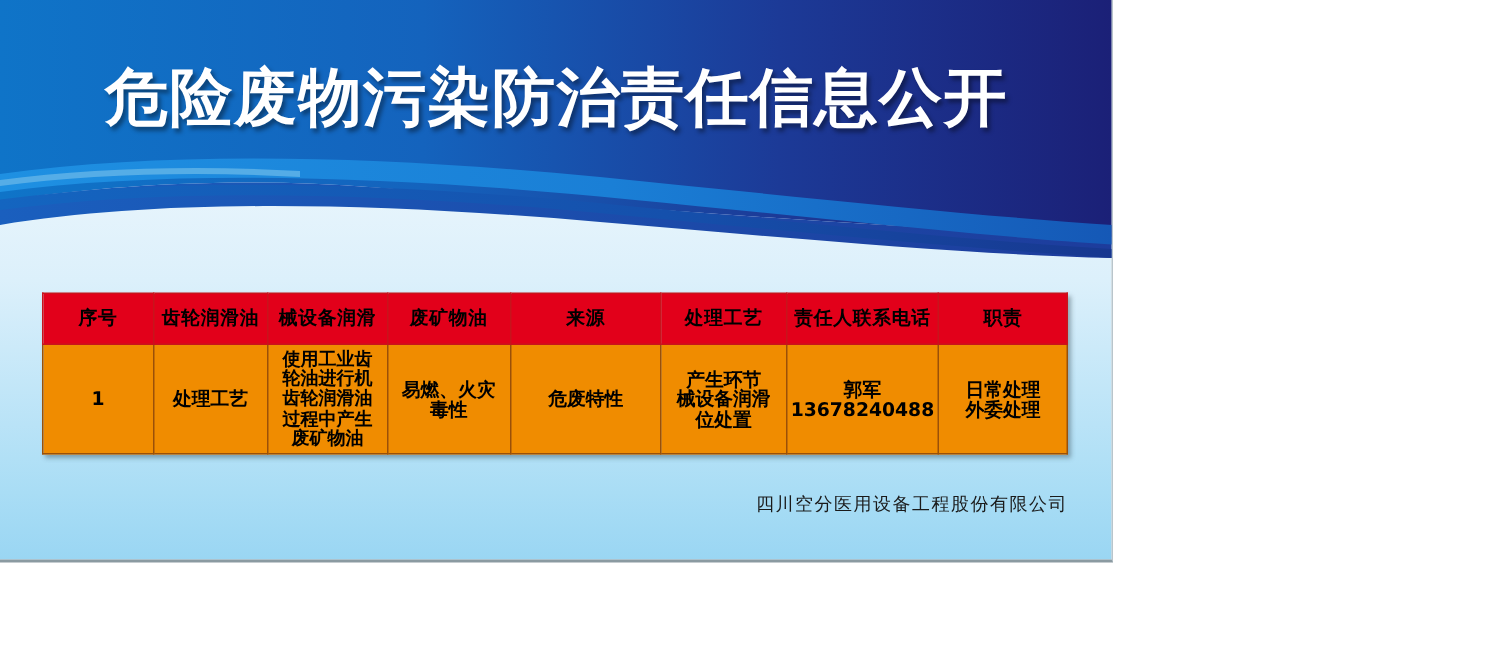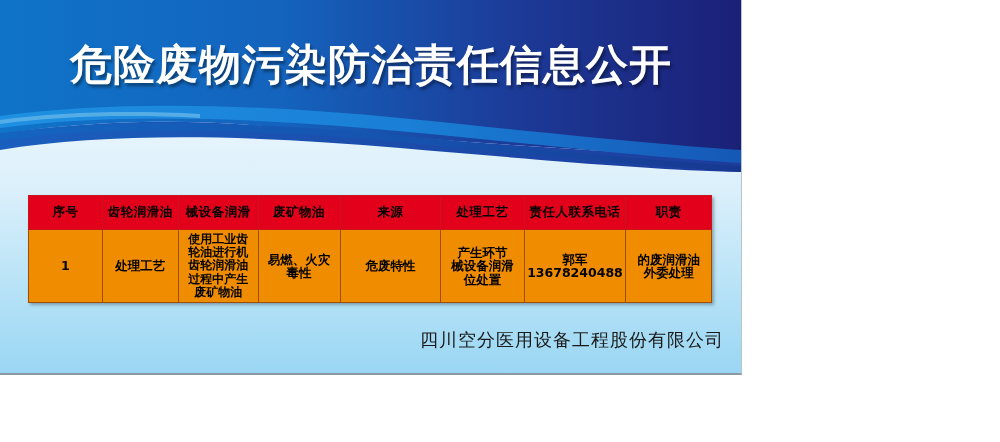--- a/index.html
+++ b/index.html
@@ -99,25 +99,24 @@
   }
   .cell-lines span { display: block; }
 
   
   #company-name {
     position: absolute;
     left: 0;
     top: 328px;
     width: 712px;
     text-align: right;
-    font-size: 18px;
+    font-size: 12px;
     color: #1a1a1a;
     letter-spacing: 1px;
     font-family: "DejaVu Sans", "Liberation Sans", sans-serif;
-    margin-left: 12px;
   }
 </style>
 </head>
 <body>
 
 <div id="poster">
 
   <div id="banner">
     <svg width="742" height="172" viewBox="0 0 742 172" xmlns="http://www.w3.org/2000/svg">
       <defs>
@@ -192,21 +191,21 @@
         <td class="cell-lines">
             <span>产生环节</span>
             <span>械设备润滑</span>
             <span>位处置</span>
           </td>
         <td class="cell-lines">
             <span>郭军</span>
             <span>13678240488</span>
           </td>
         <td class="cell-lines">
-            <span>的废润滑油</span>
+            <span>日常处理</span>
             <span>外委处理</span>
           </td>
       </tr>
     </tbody>
   </table>
 
   <div id="company-name">四川空分医用设备工程股份有限公司</div>
 
 </div>
 

